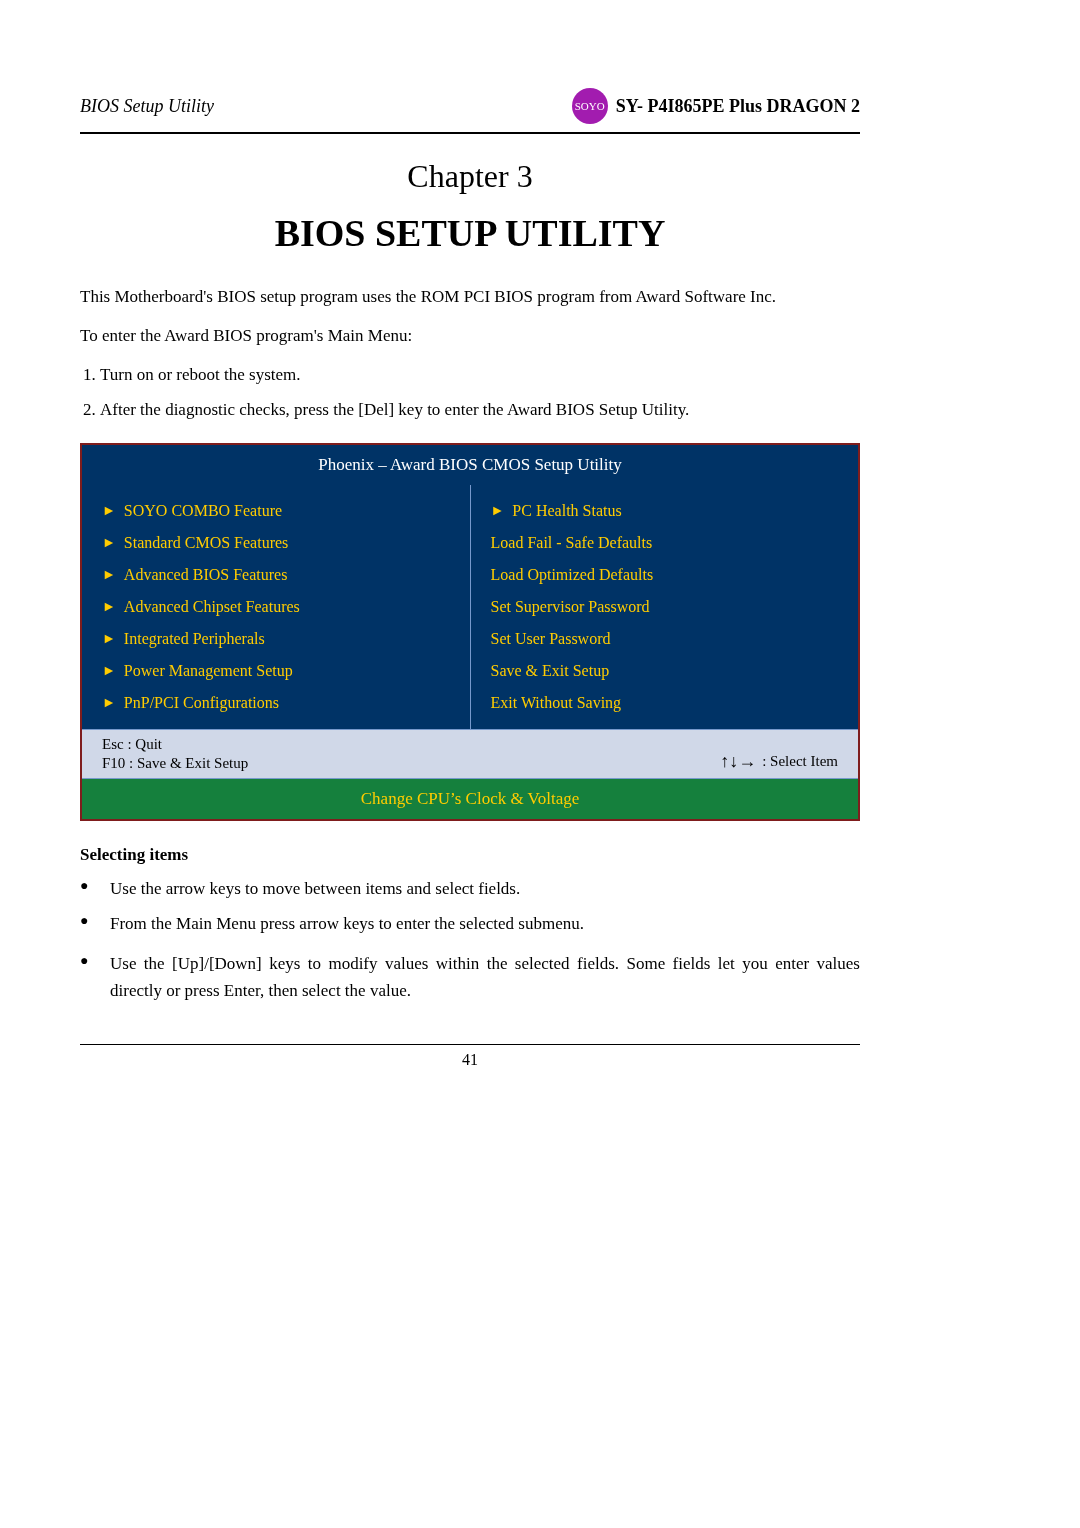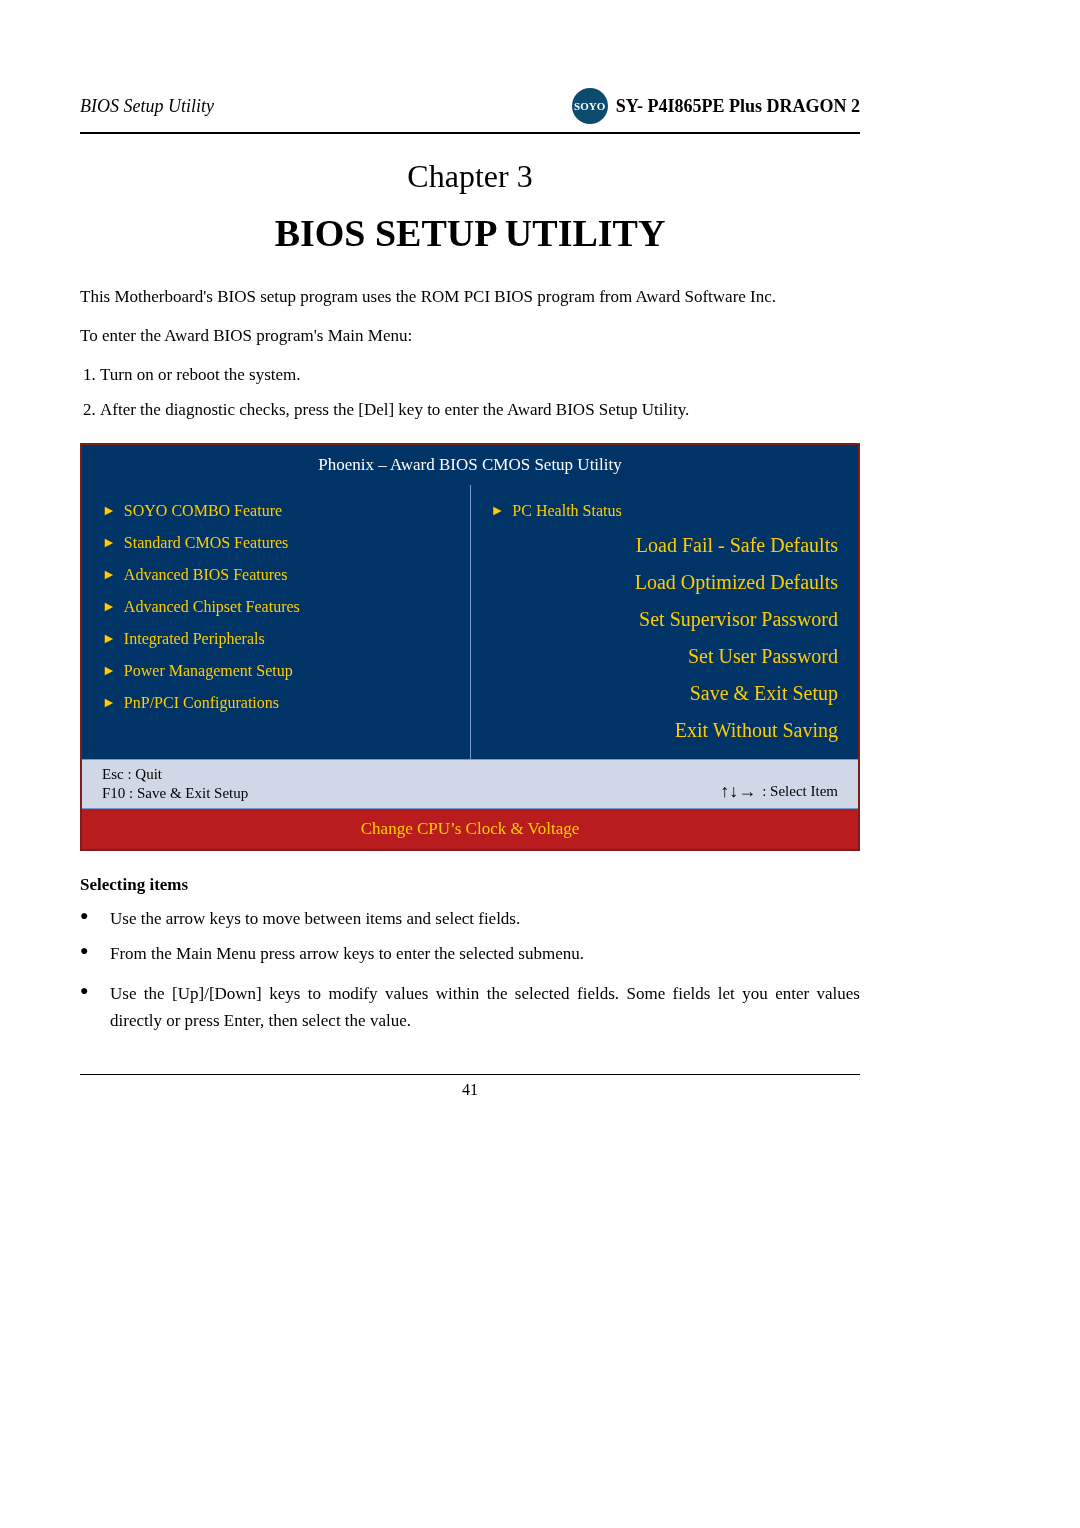--- a/index.html
+++ b/index.html
@@ -32,29 +32,29 @@
     }
     .header-right {
       display: flex;
       align-items: center;
       gap: 8px;
       font-size: 18px;
       font-weight: bold;
     }
     .soyo-logo {
       display: inline-block;
-      background: #0c4a6e;
+      background: #a21caf;
       color: #fff;
       border-radius: 50%;
       width: 36px;
       height: 36px;
       text-align: center;
       line-height: 36px;
       font-size: 11px;
-      font-weight: bold;
+      font-weight: normal;
       font-style: normal;
     }
     .chapter-title {
       text-align: center;
       font-size: 32px;
       font-weight: normal;
       margin-bottom: 16px;
     }
     .bios-title {
       text-align: center;
@@ -110,23 +110,22 @@
       padding: 7px 0;
       gap: 4px;
     }
     .bios-row .arrow {
       color: #ffcc00;
       font-size: 14px;
       margin-right: 4px;
     }
     .bios-row-plain {
       color: #ffcc00;
-      font-size: 20px;
+      font-size: 16px;
       padding: 7px 0;
-      text-align: right;
     }
     .bios-footer {
       background: #d0d8e8;
       border-top: 1px solid #7799cc;
       display: flex;
       justify-content: space-between;
       align-items: flex-end;
       padding: 6px 20px;
       font-size: 15px;
       color: #000;
@@ -137,21 +136,21 @@
       flex-direction: column;
       gap: 2px;
     }
     .bios-footer-right {
       display: flex;
       align-items: center;
       gap: 6px;
       font-size: 15px;
     }
     .bios-status-bar {
-      background: #b91c1c;
+      background: #15803d;
       text-align: center;
       padding: 10px 0;
       color: #ffcc00;
       font-size: 17px;
       border-top: 1px solid #7799cc;
     }
     
     .section-title {
       font-size: 17px;
       font-weight: bold;

